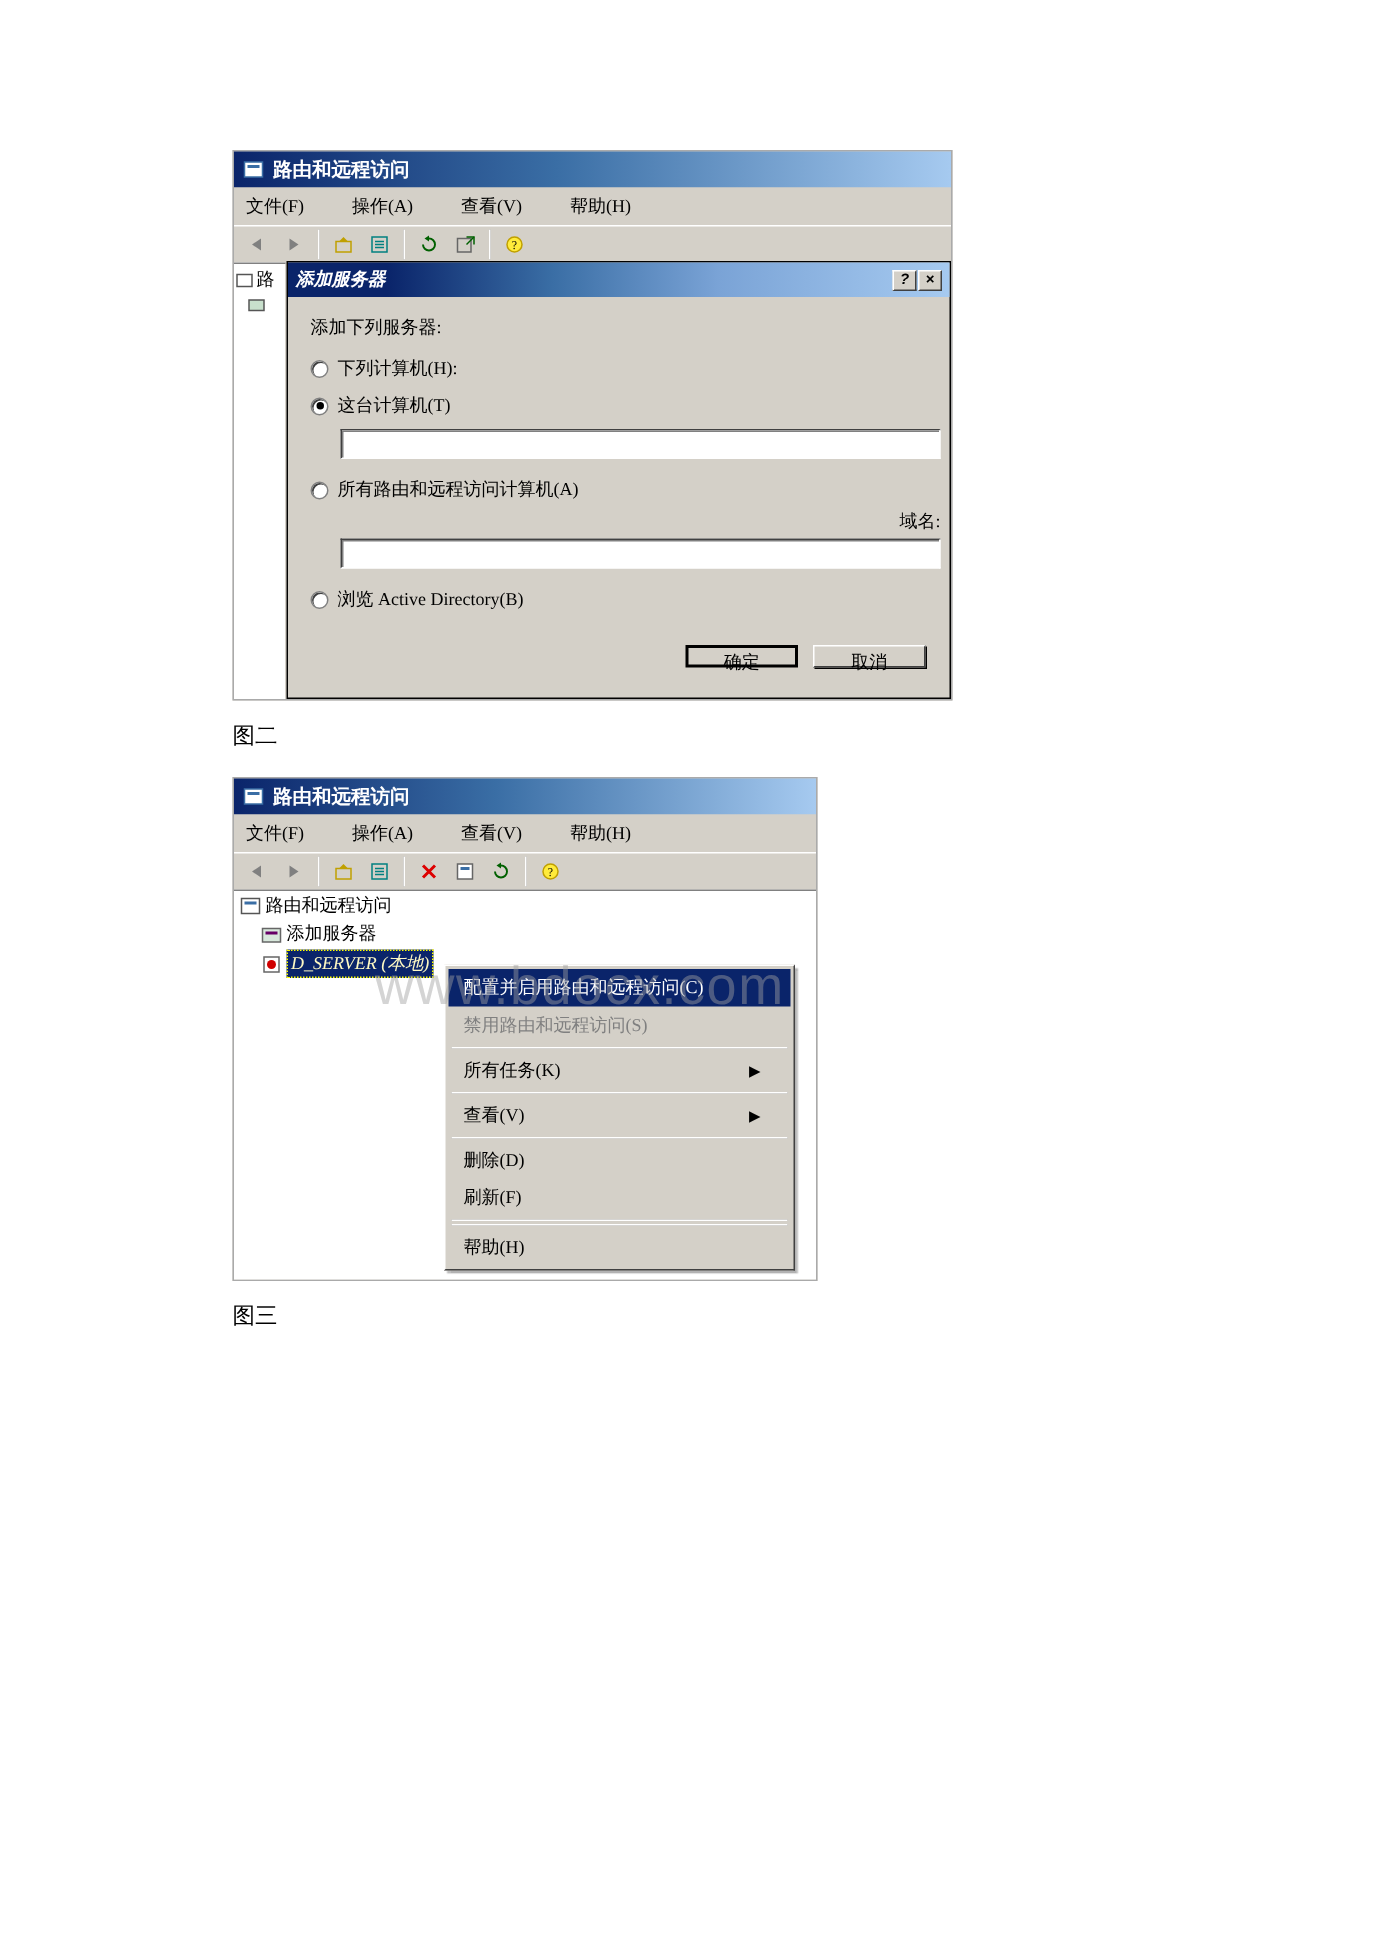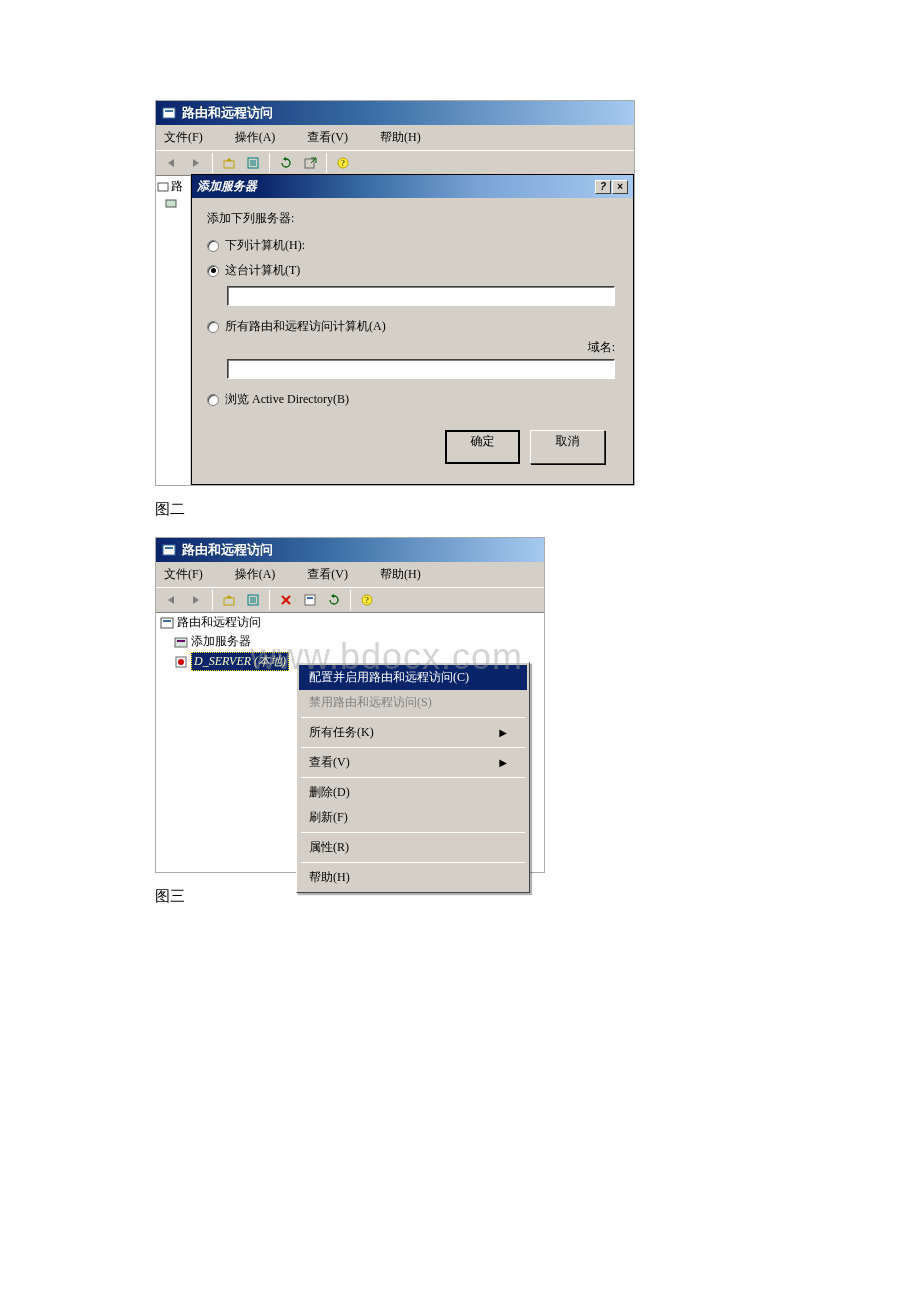--- a/index.html
+++ b/index.html
@@ -105,21 +105,21 @@
     border-right: 1px solid #404040;
     border-bottom: 1px solid #404040;
     font-size: 10px;
     font-weight: bold;
     text-align: center;
     line-height: 12px;
     color: #000;
     font-family: Arial, sans-serif;
   }
   .dialog-body {
-    padding: 12px 18px 10px 15px;
+    padding: 12px 6px 10px 15px;
     font-size: 12px;
   }
   .radio-row {
     display: flex; align-items: center; gap: 6px;
     padding: 4px 0;
   }
   .radio {
     width: 12px; height: 12px; border-radius: 50%;
     background: #fff;
     border: 1px solid #808080;
@@ -138,21 +138,21 @@
     box-shadow: inset 1px 1px 0 #808080;
     margin: 3px 0 8px 20px;
     width: calc(100% - 20px);
   }
   .indent-label { padding-left: 20px; font-size:12px;text-align:right; }
   .btn-row {
     display: flex; justify-content: flex-end; gap: 10px;
     padding: 18px 10px 10px 0;
   }
   .winbtn {
-    min-width: 75px; height: 34px;
+    min-width: 75px; height: 15px;
     background:#d4d0c8;
     border-top:1px solid #fff; border-left:1px solid #fff;
     border-right:1px solid #404040; border-bottom:1px solid #404040;
     box-shadow: 1px 1px 0 #000;
     font-size:12px; text-align:center; line-height:21px;
     font-family: Liberation Sans, sans-serif;
   }
   .winbtn.def { border: 2px solid #000; box-shadow:none; line-height:19px; }
   .caption {
     font-size: 15px;
@@ -441,23 +441,20 @@
           <span class="arrow-r">▶</span>
         </div>
       <div class="ctx-sep"></div>
       <div class="ctx-item">
           <span>删除(D)</span>
         </div>
       <div class="ctx-item">
           <span>刷新(F)</span>
         </div>
       <div class="ctx-sep"></div>
-      <div class="ctx-item">
-          <span>属性(R)</span>
-        </div>
       <div class="ctx-sep"></div>
       <div class="ctx-item">
           <span>帮助(H)</span>
         </div>
     </div>
   </div>
 </div>
 
 <div class="caption">图三</div>
 

